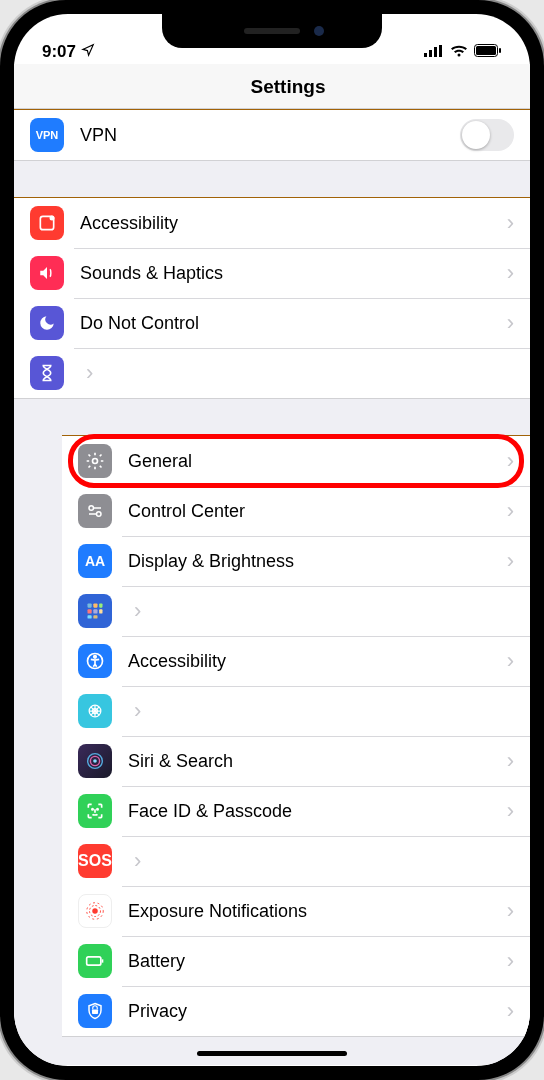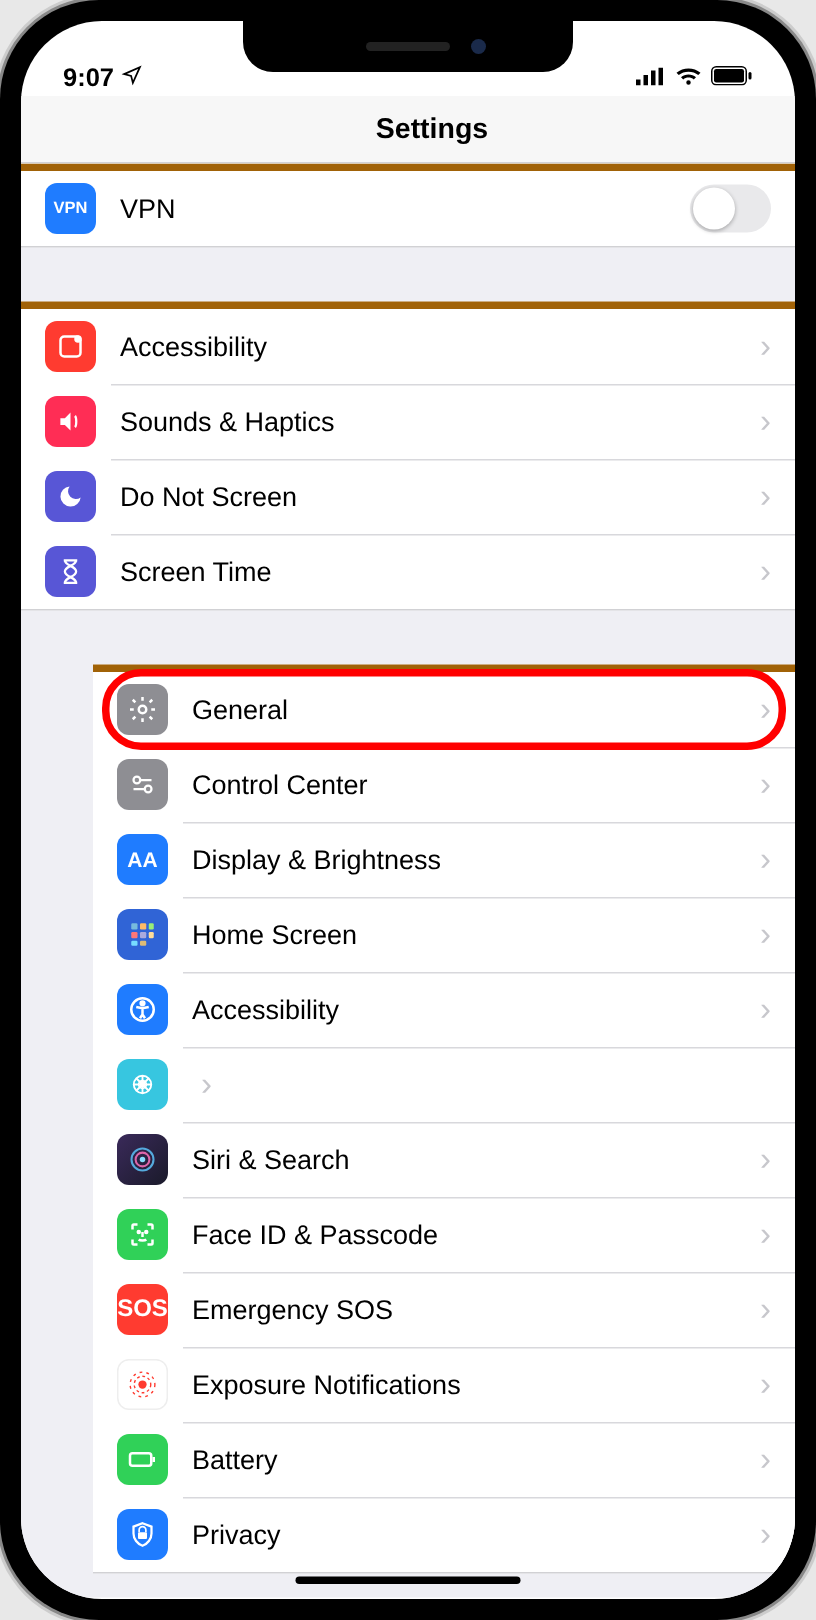--- a/index.html
+++ b/index.html
@@ -70,21 +70,21 @@
     border-bottom: 1px solid #d1d1d4;
     text-align: center;
     padding: 12px 0 10px 0;
   }
   .header-title { font-size: 19px; font-weight: 700; margin-left: 32px; }
   .content {
     height: calc(100% - 50px - 46px);
     overflow-y: hidden;
     background: #efeff4;
   }
-  .group { background:#fff; border-top:5px solid #a16207; border-bottom:1px solid #d1d1d4; }
+  .group { background:#fff; border-top:1px solid #a16207; border-bottom:1px solid #d1d1d4; }
   .group-gap { height: 36px; }
   .row {
     display:flex;
     align-items:center;
     min-height:50px;
     padding: 6px 16px 6px 16px;
     position:relative;
   }
   .row + .row::before {
     content:"";
@@ -216,30 +216,29 @@
           </div>
           <div class="label">Sounds &amp; Haptics</div>
           <div class="chevron">›</div>
         </div>
         <div class="row">
           <div class="icon" style="background:#5856d6;">
             <svg width="18" height="18" viewBox="0 0 24 24" fill="#fff">
                 <path d="M21 12.8A9 9 0 1111.2 3a7 7 0 009.8 9.8z"></path>
               </svg>
           </div>
-          <div class="label">Do Not Screen</div>
+          <div class="label">Do Not Control</div>
           <div class="chevron">›</div>
         </div>
         <div class="row">
           <div class="icon" style="background:#5856d6;">
             <svg width="18" height="18" viewBox="0 0 24 24" fill="none" stroke="#fff" stroke-width="2">
                 <path d="M6 2h12M6 22h12M7 2c0 5 10 5 10 10s-10 5-10 10M17 2c0 5-10 5-10 10s10 5 10 10"></path>
               </svg>
           </div>
-          <div class="label">Screen Time</div>
           <div class="chevron">›</div>
         </div>
       </div>
 
       <div class="group-gap"></div>
 
       <div class="group" style="position:relative;margin-left:48px;">
         <div class="row" style="position:relative;">
           <div class="highlight" style="left:6px;right:6px;top:-2px;bottom:-2px;"></div>
           <div class="icon" style="background:#8e8e93;">
@@ -273,21 +272,20 @@
                 <rect x="3" y="3" width="5" height="5" rx="1" fill="#7bd"></rect>
                 <rect x="10" y="3" width="5" height="5" rx="1" fill="#fb6"></rect>
                 <rect x="17" y="3" width="4" height="5" rx="1" fill="#9e7"></rect>
                 <rect x="3" y="10" width="5" height="5" rx="1" fill="#f77"></rect>
                 <rect x="10" y="10" width="5" height="5" rx="1" fill="#aad"></rect>
                 <rect x="17" y="10" width="4" height="5" rx="1" fill="#fd9"></rect>
                 <rect x="3" y="17" width="5" height="4" rx="1" fill="#7df"></rect>
                 <rect x="10" y="17" width="5" height="4" rx="1" fill="#db7"></rect>
               </svg>
           </div>
-          <div class="label">Home Screen</div>
           <div class="chevron">›</div>
         </div>
         <div class="row">
           <div class="icon" style="background:#1f7cff;">
             <svg width="20" height="20" viewBox="0 0 24 24" fill="none" stroke="#fff" stroke-width="2">
                 <circle cx="12" cy="12" r="9"></circle>
                 <circle cx="12" cy="7" r="1.5" fill="#fff"></circle>
                 <path d="M7 10l5 1 5-1M12 11v5M10 19l2-3 2 3"></path>
               </svg>
           </div>
@@ -322,21 +320,20 @@
                 <circle cx="9" cy="10" r="0.8" fill="#fff"></circle>
                 <circle cx="15" cy="10" r="0.8" fill="#fff"></circle>
                 <path d="M12 10v3h1M9 16c1 1 5 1 6 0"></path>
               </svg>
           </div>
           <div class="label">Face ID &amp; Passcode</div>
           <div class="chevron">›</div>
         </div>
         <div class="row">
           <div class="icon" style="background:#ff3b30;font-size:16px;font-weight:700;">SOS</div>
-          <div class="label">Emergency SOS</div>
           <div class="chevron">›</div>
         </div>
         <div class="row">
           <div class="icon" style="background:#fff;border:1px solid #eee;">
             <svg width="22" height="22" viewBox="0 0 24 24" fill="none">
                 <circle cx="12" cy="12" r="3" fill="#ff3b30"></circle>
                 <g stroke="#ff3b30" stroke-width="1">
                   <circle cx="12" cy="12" r="6" stroke-dasharray="2 2"></circle>
                   <circle cx="12" cy="12" r="9" stroke-dasharray="2 3"></circle>
                 </g>

